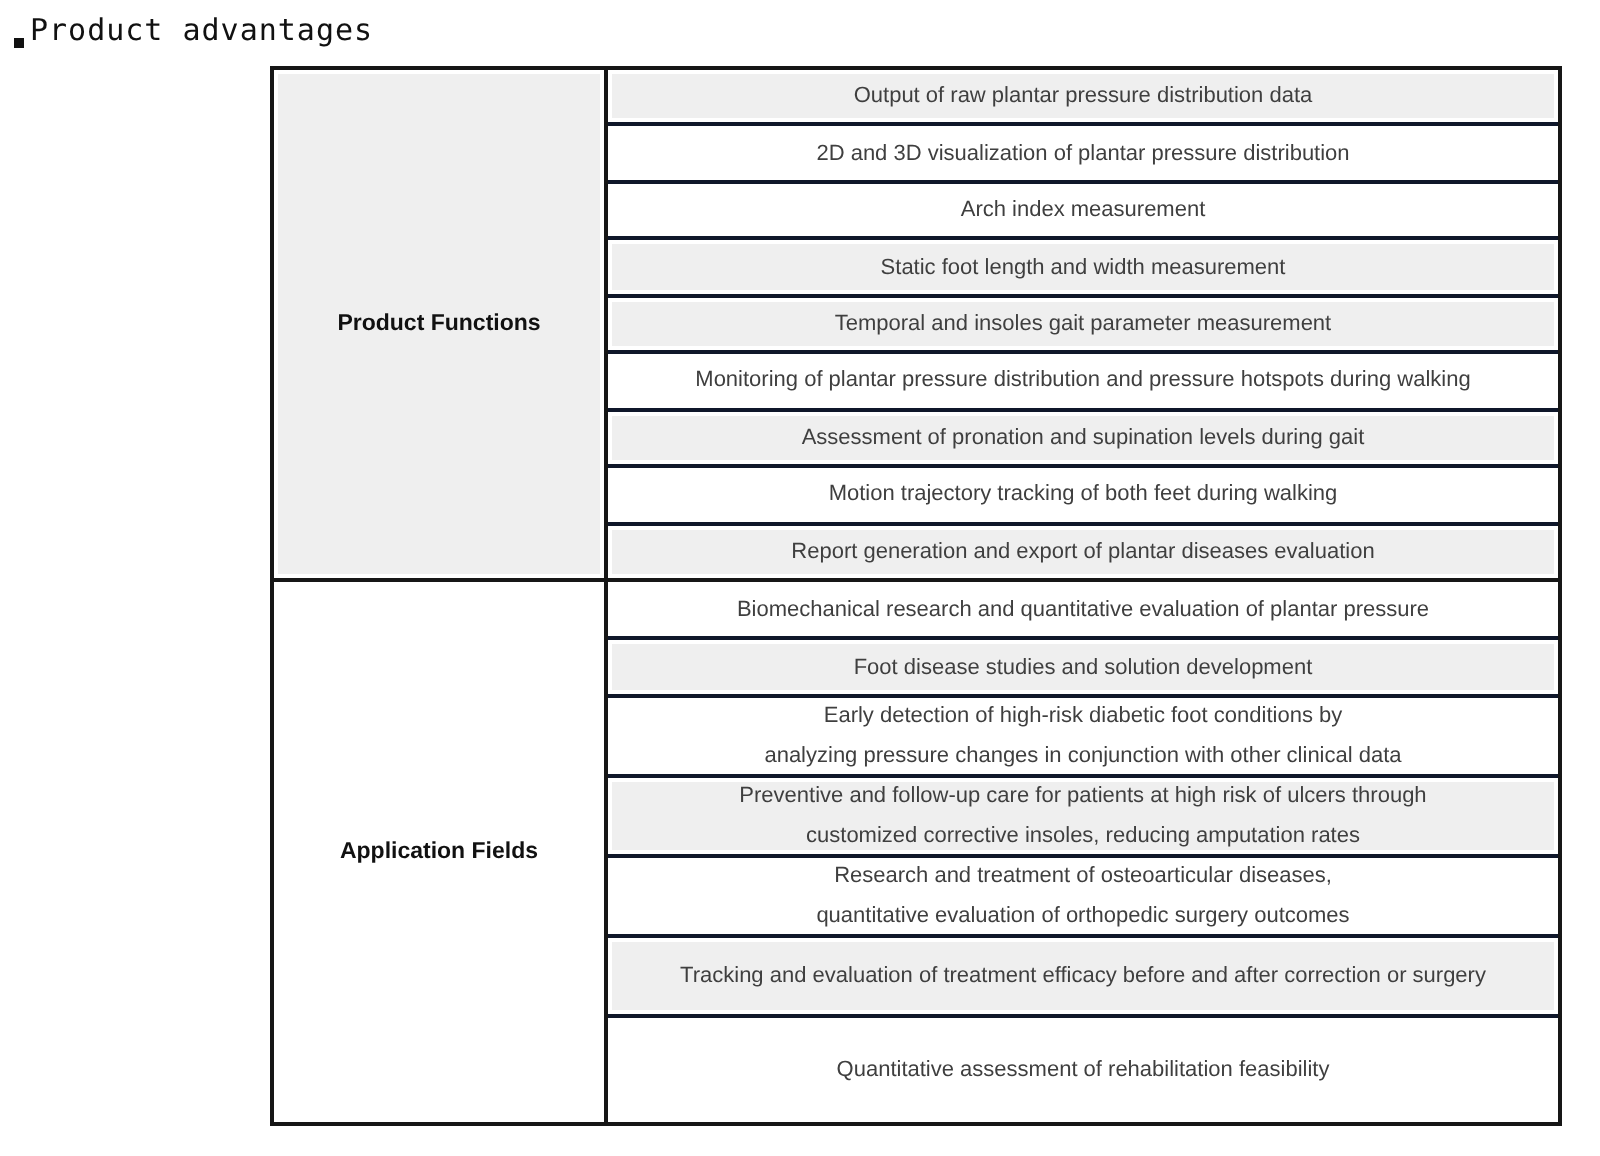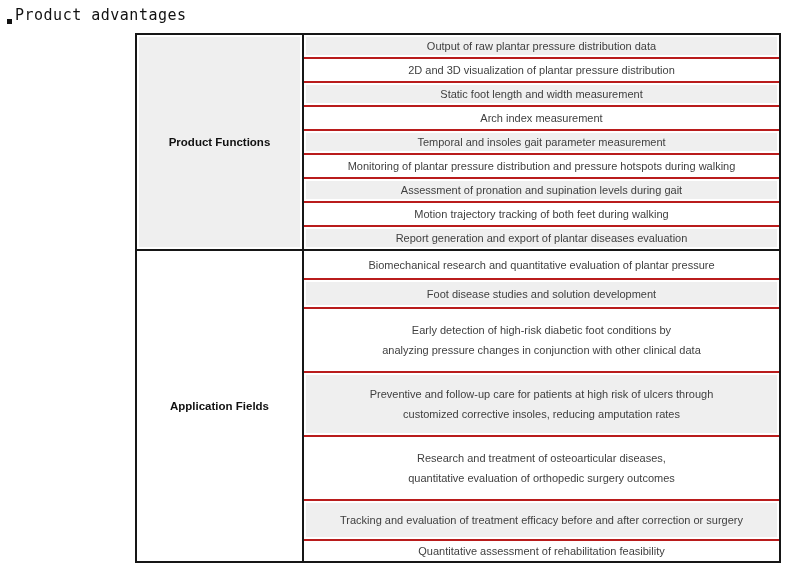--- a/index.html
+++ b/index.html
@@ -57,33 +57,33 @@
 
   .rows { flex: 1; display: flex; flex-direction: column; }
   .row {
     display: flex;
     flex-direction: column;
     justify-content: center;
     align-items: center;
     text-align: center;
     font-size: 11px;
     color: #3f3f3f;
-    border-bottom: 2px solid #b91c1c;
+    border-bottom: 2px solid #0f172a;
     background: #ffffff;
     padding: 0 6px;
   }
   .row:last-child { border-bottom: none; }
   .row.shade {
     background: #efefef;
     box-shadow: inset 0 0 0 2px #ffffff;
   }
   .section-functions .row { flex: 1; }
   .section-fields .r-s { height: 29px; }
   .section-fields .r-s6 { height: 40px; }
-  .section-fields .r-d { height: 64px; }
+  .section-fields .r-d { height: 40px; }
   .section-fields .r-last { flex: 1; }
   .line { line-height: 20px; }
 </style>
 </head>
 <body>
 
 <div class="page-title">
   <span class="bullet-square"></span>
   <span>Product advantages</span>
 </div>
@@ -92,25 +92,25 @@
 
   <div class="section section-functions">
     <div class="head-cell shade">Product Functions</div>
     <div class="rows">
       <div class="row shade">
           <span class="line">Output of raw plantar pressure distribution data</span>
         </div>
       <div class="row">
           <span class="line">2D and 3D visualization of plantar pressure distribution</span>
         </div>
+      <div class="row">
+          <span class="line">Arch index measurement</span>
+        </div>
       <div class="row shade">
           <span class="line">Static foot length and width measurement</span>
-        </div>
-      <div class="row">
-          <span class="line">Arch index measurement</span>
         </div>
       <div class="row shade">
           <span class="line">Temporal and insoles gait parameter measurement</span>
         </div>
       <div class="row">
           <span class="line">Monitoring of plantar pressure distribution and pressure hotspots during walking</span>
         </div>
       <div class="row shade">
           <span class="line">Assessment of pronation and supination levels during gait</span>
         </div>

